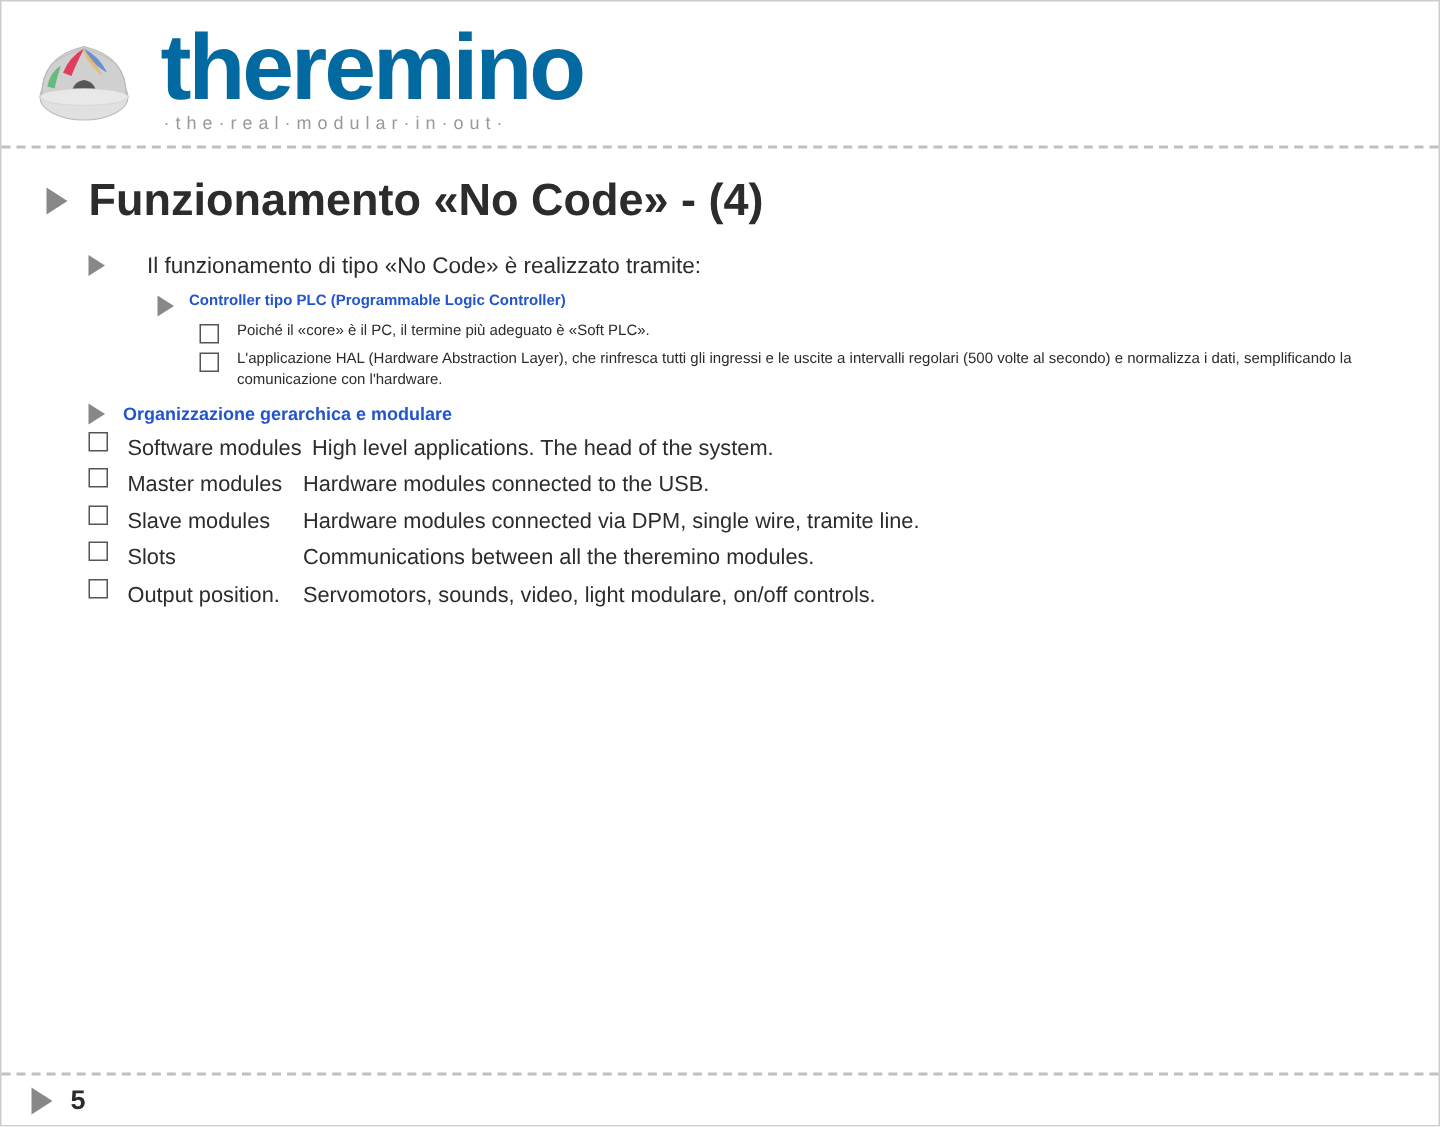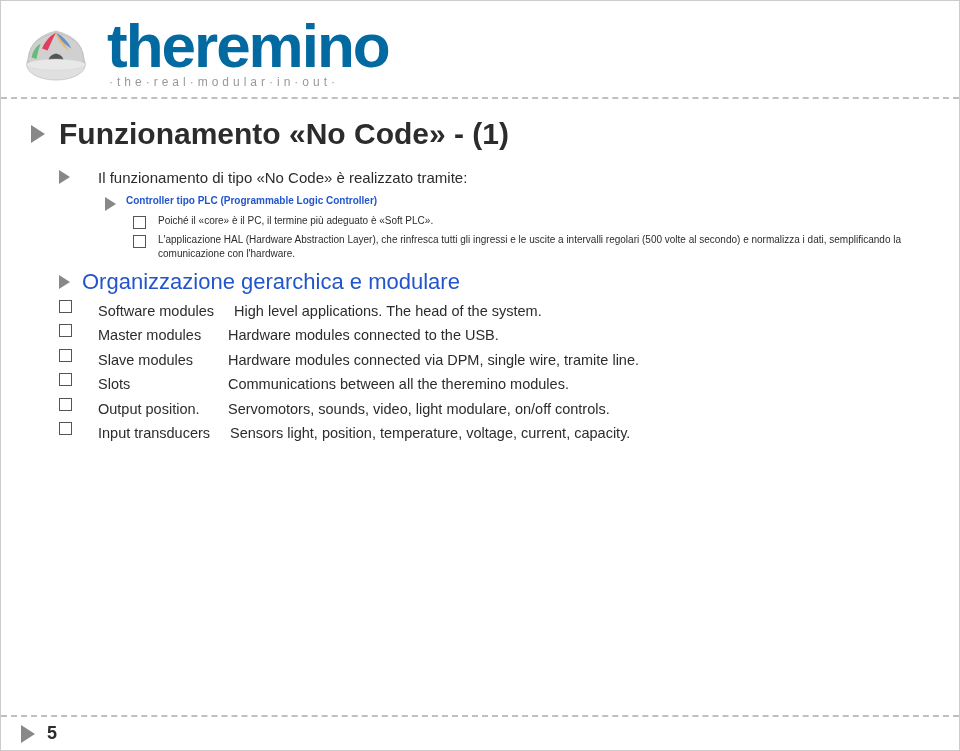--- a/index.html
+++ b/index.html
@@ -134,36 +134,36 @@
     }
 
     .bullet-row .cb {
       margin-top: 3px;
     }
 
     .organizzazione-title {
       display: flex;
       align-items: center;
       gap: 8px;
-      font-size: 22px;
-      font-weight: 400;
+      font-size: 12px;
+      font-weight: 700;
       color: #2255cc;
       margin-top: 8px;
       margin-bottom: 6px;
     }
 
     
     .list-section {
       padding-left: 28px;
     }
 
     .list-item {
       display: flex;
       align-items: flex-start;
-      gap: 20px;
+      gap: 7px;
       margin-bottom: 3.5px;
       font-size: 14.5px;
       color: #2c2c2c;
       line-height: 1.45;
     }
 
     .item-label {
       font-weight: 400;
       min-width: 110px;
       flex-shrink: 0;
@@ -247,21 +247,21 @@
     <div class="logo-wrap">
       <div class="therm-main">theremino</div>
       <div class="therm-sub">·the·real·modular·in·out·</div>
     </div>
   </div>
 
   <div class="content">
 
     <div class="main-title">
       <span class="arrow-right"></span>
-      <span>Funzionamento «No Code» - (1)</span>
+      <span>Funzionamento «No Code» - (4)</span>
     </div>
 
     <div class="para-block indent1">
       <div class="level1">
         <span class="arrow-right-small level1-arrow"></span>
         <span>Il funzionamento di tipo «No Code» è realizzato tramite:</span>
       </div>
 
       <div class="indent2">
         <div class="bullet-row">
@@ -305,25 +305,20 @@
         <div class="list-item">
           <span class="checkbox-bullet cb"></span>
           <span class="item-label">Slots</span>
           <span>Communications between all the theremino modules.</span>
         </div>
         <div class="list-item">
           <span class="checkbox-bullet cb"></span>
           <span class="item-label">Output position.</span>
           <span>Servomotors, sounds, video, light modulare, on/off controls.</span>
         </div>
-        <div class="list-item">
-          <span class="checkbox-bullet cb"></span>
-          <span class="item-label">Input transducers</span>
-          <span>Sensors light, position, temperature, voltage, current, capacity.</span>
-        </div>
       </div>
 
   </div>
 
   <div class="footer">
     <div class="footer-num">
       <span class="arrow-right"></span>
       <span>5</span>
     </div>
   </div>

